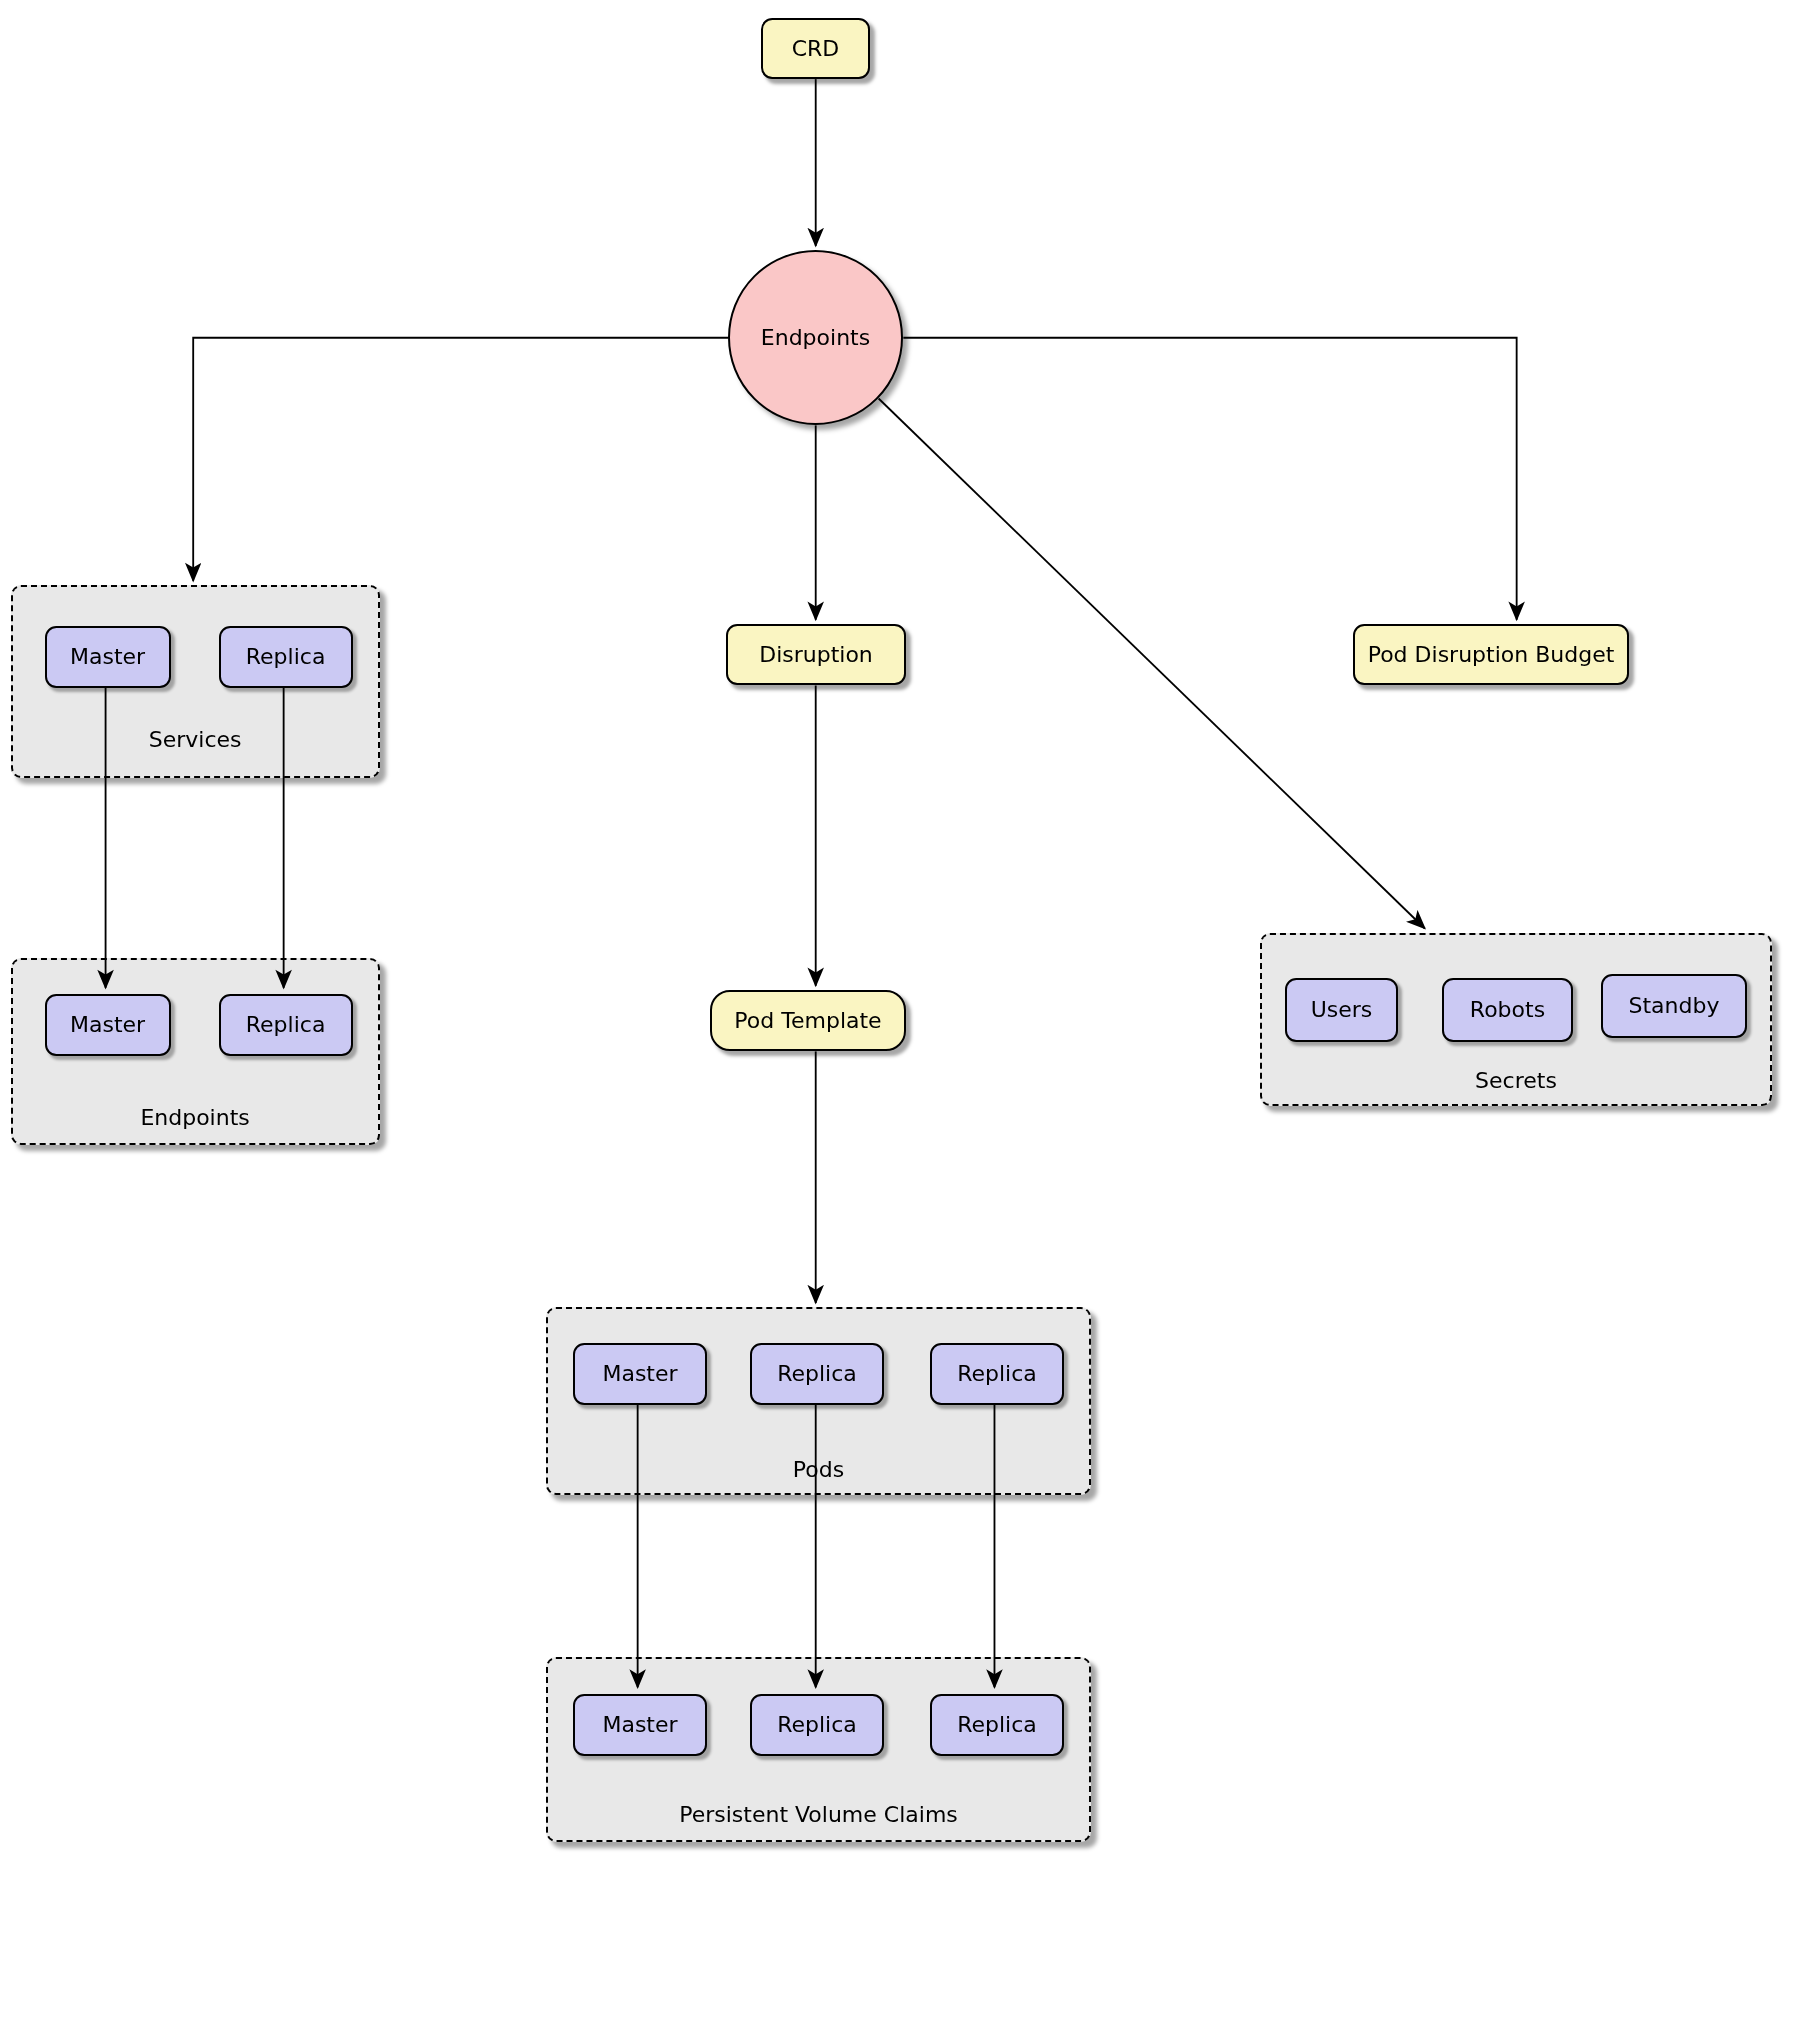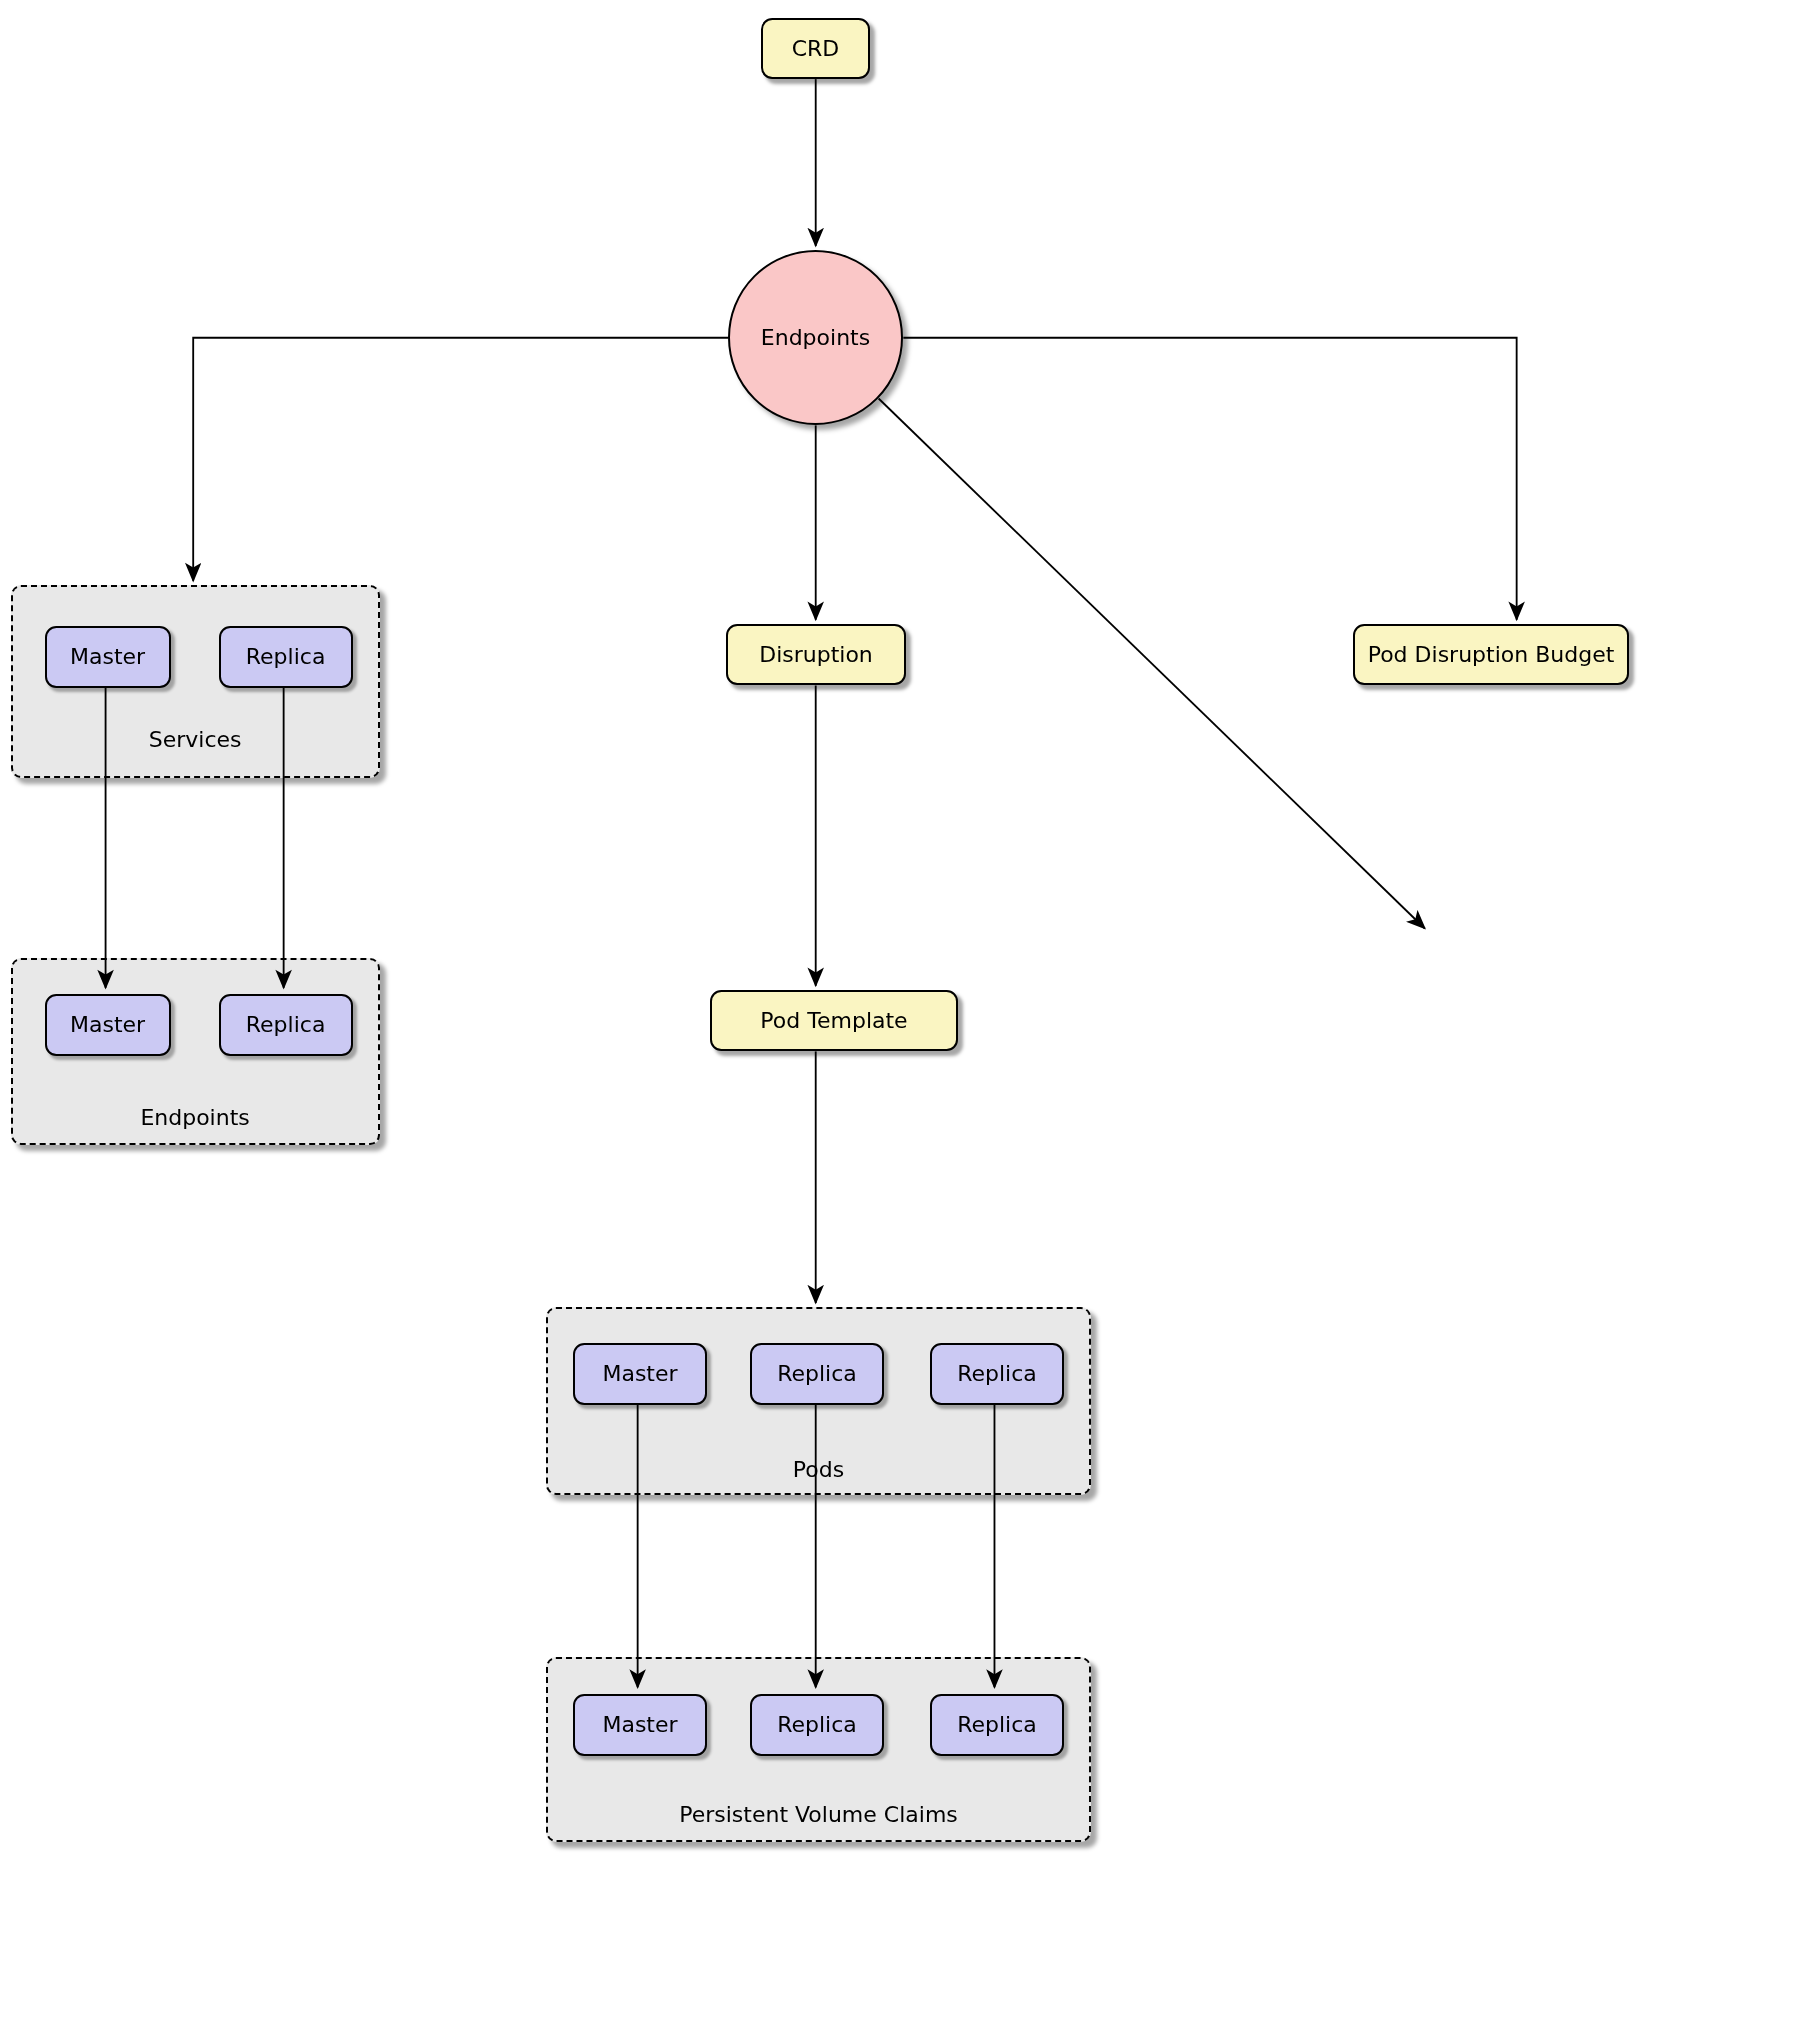--- a/index.html
+++ b/index.html
@@ -82,34 +82,40 @@
 <div class="canvas">
 
   <div class="node yellow" style="left:761px;top:18.4px;width:109px;height:61px;">CRD</div>
 
   <div class="circle" style="left:728px;top:250px;width:175px;height:175px;">Endpoints</div>
 
   <div class="node yellow" style="left:726px;top:624px;width:180px;height:61px;">Disruption</div>
 
   <div class="node yellow" style="left:1353px;top:624px;width:276px;height:61px;">Pod Disruption Budget</div>
 
-  <div class="node yellow" style="left:710px;top:990px;width:248px;height:61px;">Pod Template</div>
+  <div class="node yellow" style="left:710px;top:990px;width:196px;height:61px;border-radius:20px;">Pod Template</div>
 
   <div class="group" style="left:10.6px;top:585px;width:369px;height:193px;">
     <div class="node purple" style="left:32px;top:39px;width:126px;height:62px;">Master</div>
     <div class="node purple" style="left:206px;top:39px;width:134px;height:62px;">Replica</div>
     <div class="group-label" style="bottom:24px;">Services</div>
   </div>
 
   <div class="group" style="left:10.6px;top:958px;width:369px;height:187px;">
     <div class="node purple" style="left:32px;top:34px;width:126px;height:62px;">Master</div>
     <div class="node purple" style="left:206px;top:34px;width:134px;height:62px;">Replica</div>
     <div class="group-label" style="bottom:12.7px;">Endpoints</div>
   </div>
 
+  <div class="group" style="left:1260px;top:933px;width:512px;height:173px;">
+    <div class="node purple" style="left:23px;top:43px;width:113px;height:64px;">Users</div>
+    <div class="node purple" style="left:180px;top:43px;width:131px;height:64px;">Robots</div>
+    <div class="node purple" style="left:339px;top:39px;width:146px;height:64px;">Standby</div>
+    <div class="group-label" style="bottom:11.3px;">Secrets</div>
+  </div>
 
   <div class="group" style="left:546px;top:1307px;width:545px;height:188px;">
     <div class="node purple" style="left:25px;top:34px;width:134px;height:62px;">Master</div>
     <div class="node purple" style="left:202px;top:34px;width:134px;height:62px;">Replica</div>
     <div class="node purple" style="left:382px;top:34px;width:134px;height:62px;">Replica</div>
     <div class="group-label" style="bottom:11.3px;">Pods</div>
   </div>
 
   <div class="group" style="left:546px;top:1657px;width:545px;height:185px;">
     <div class="node purple" style="left:25px;top:35px;width:134px;height:62px;">Master</div>

